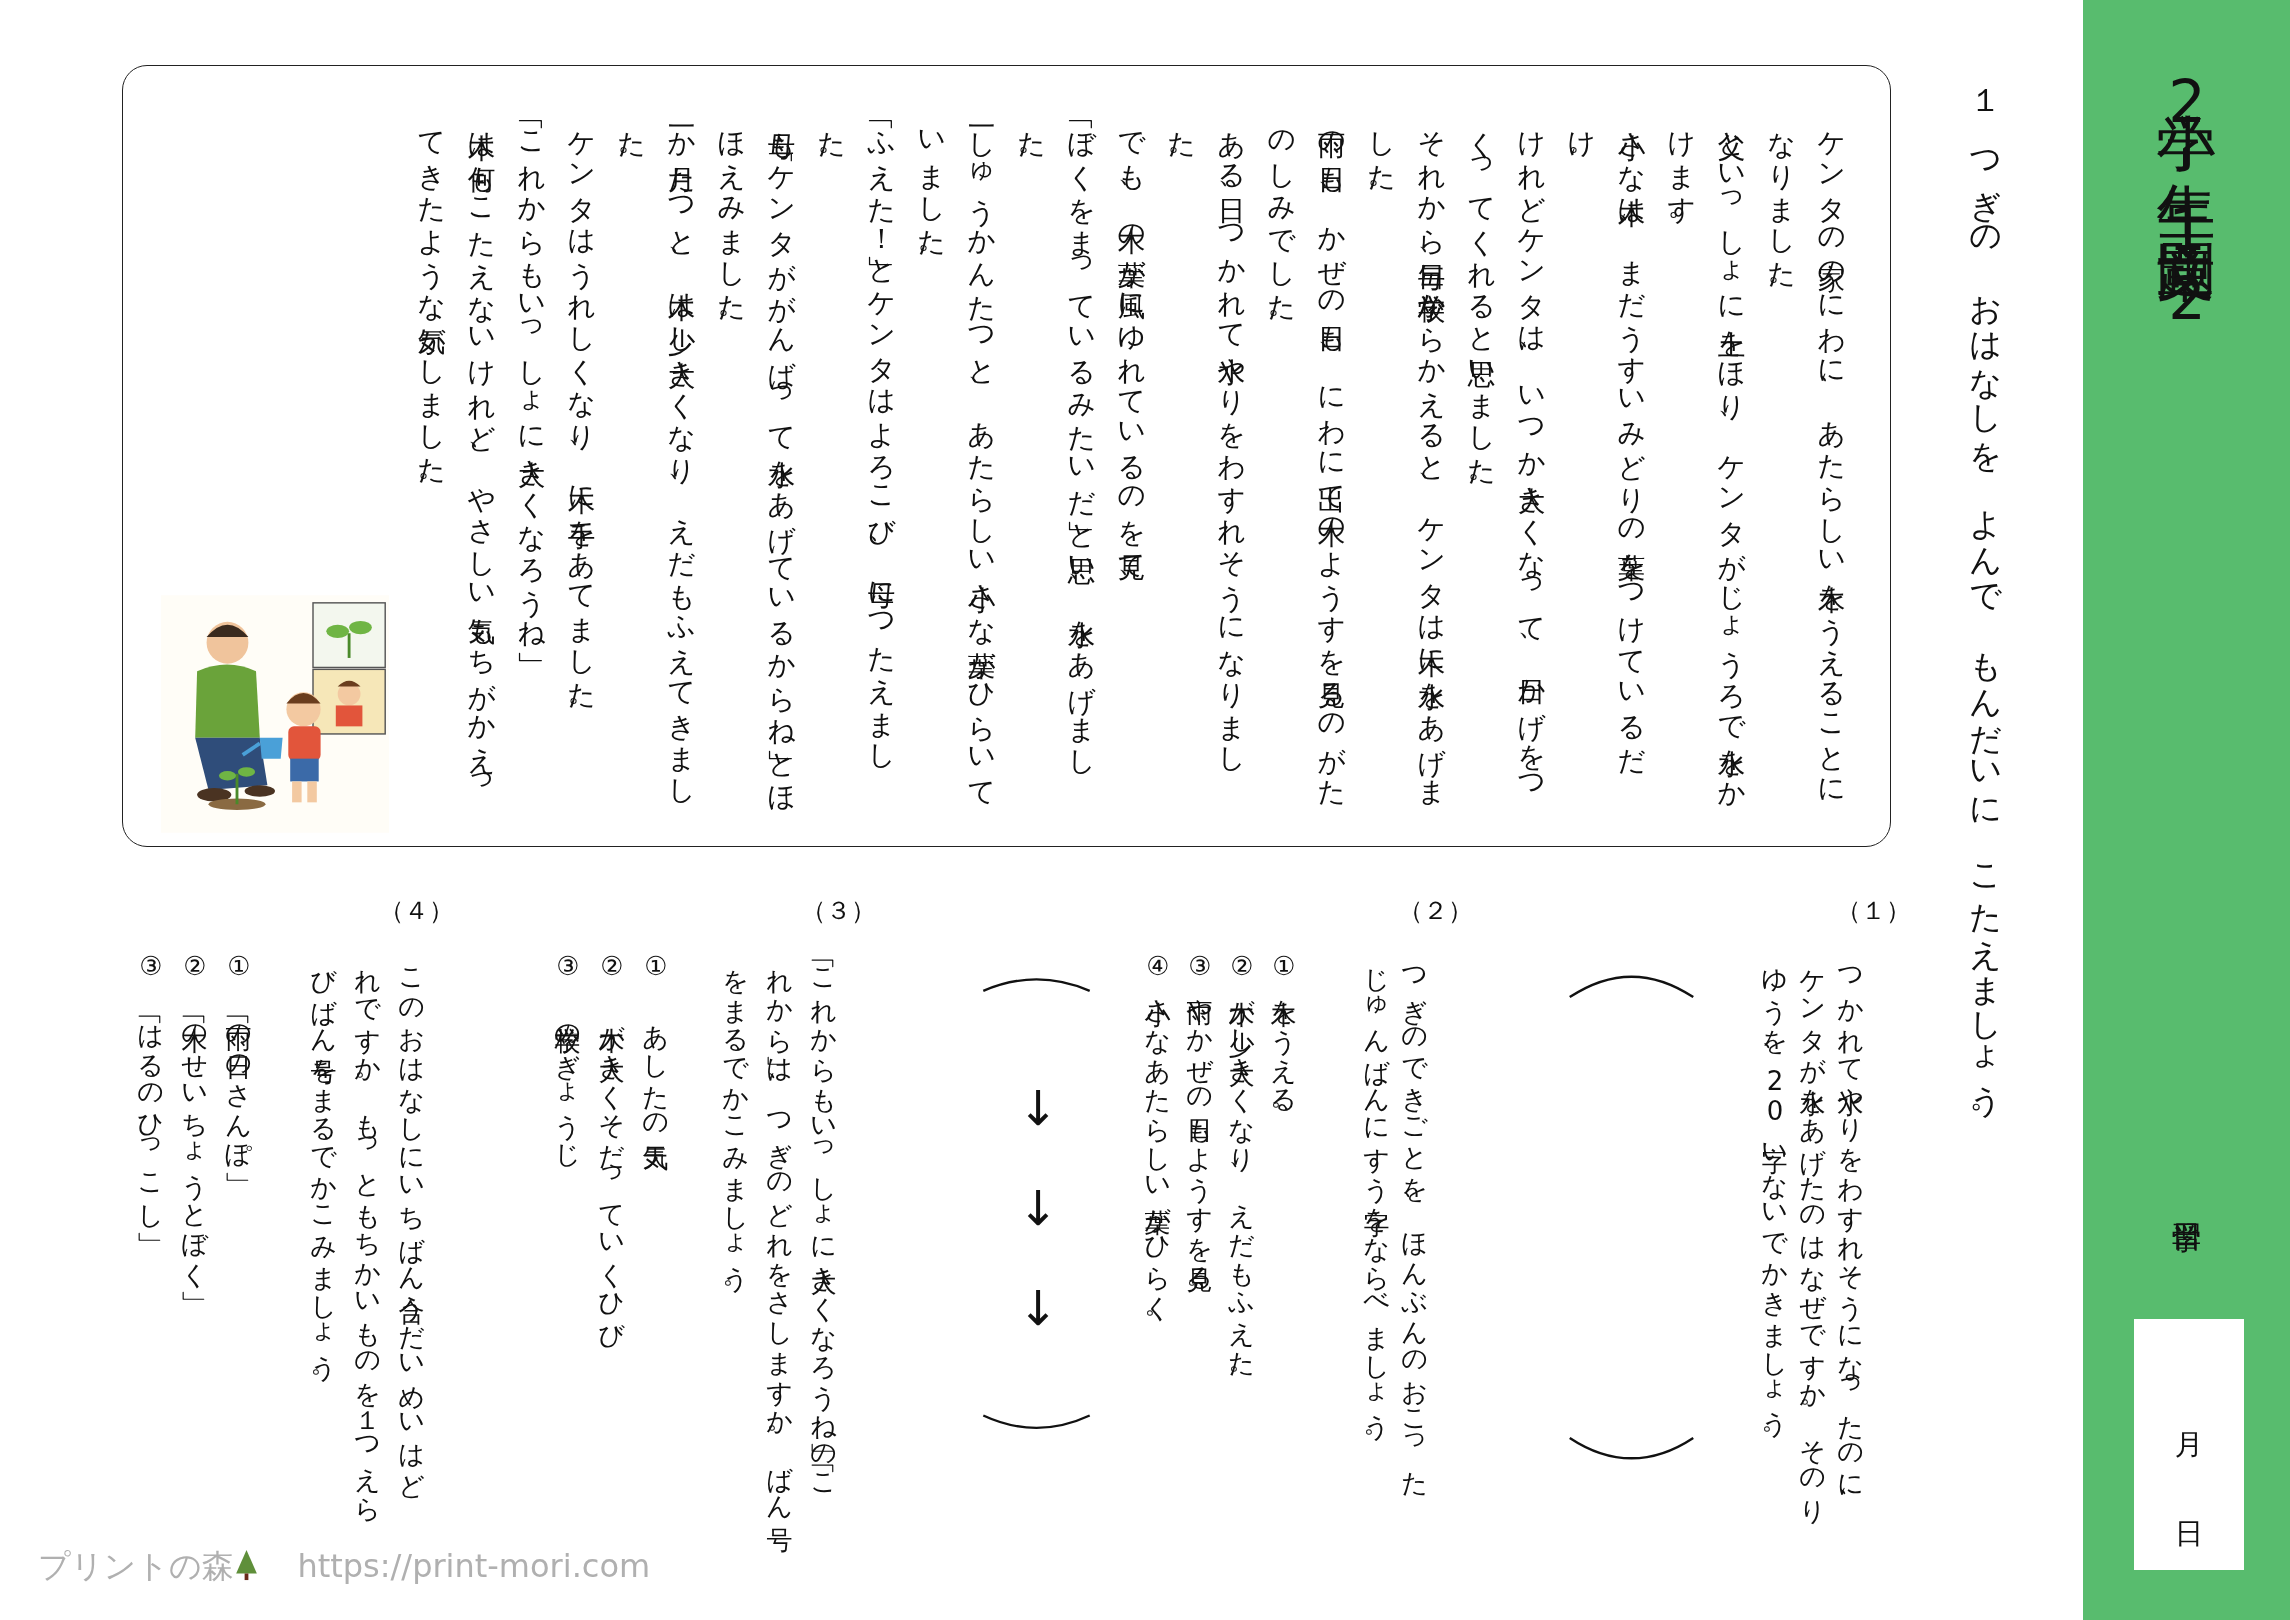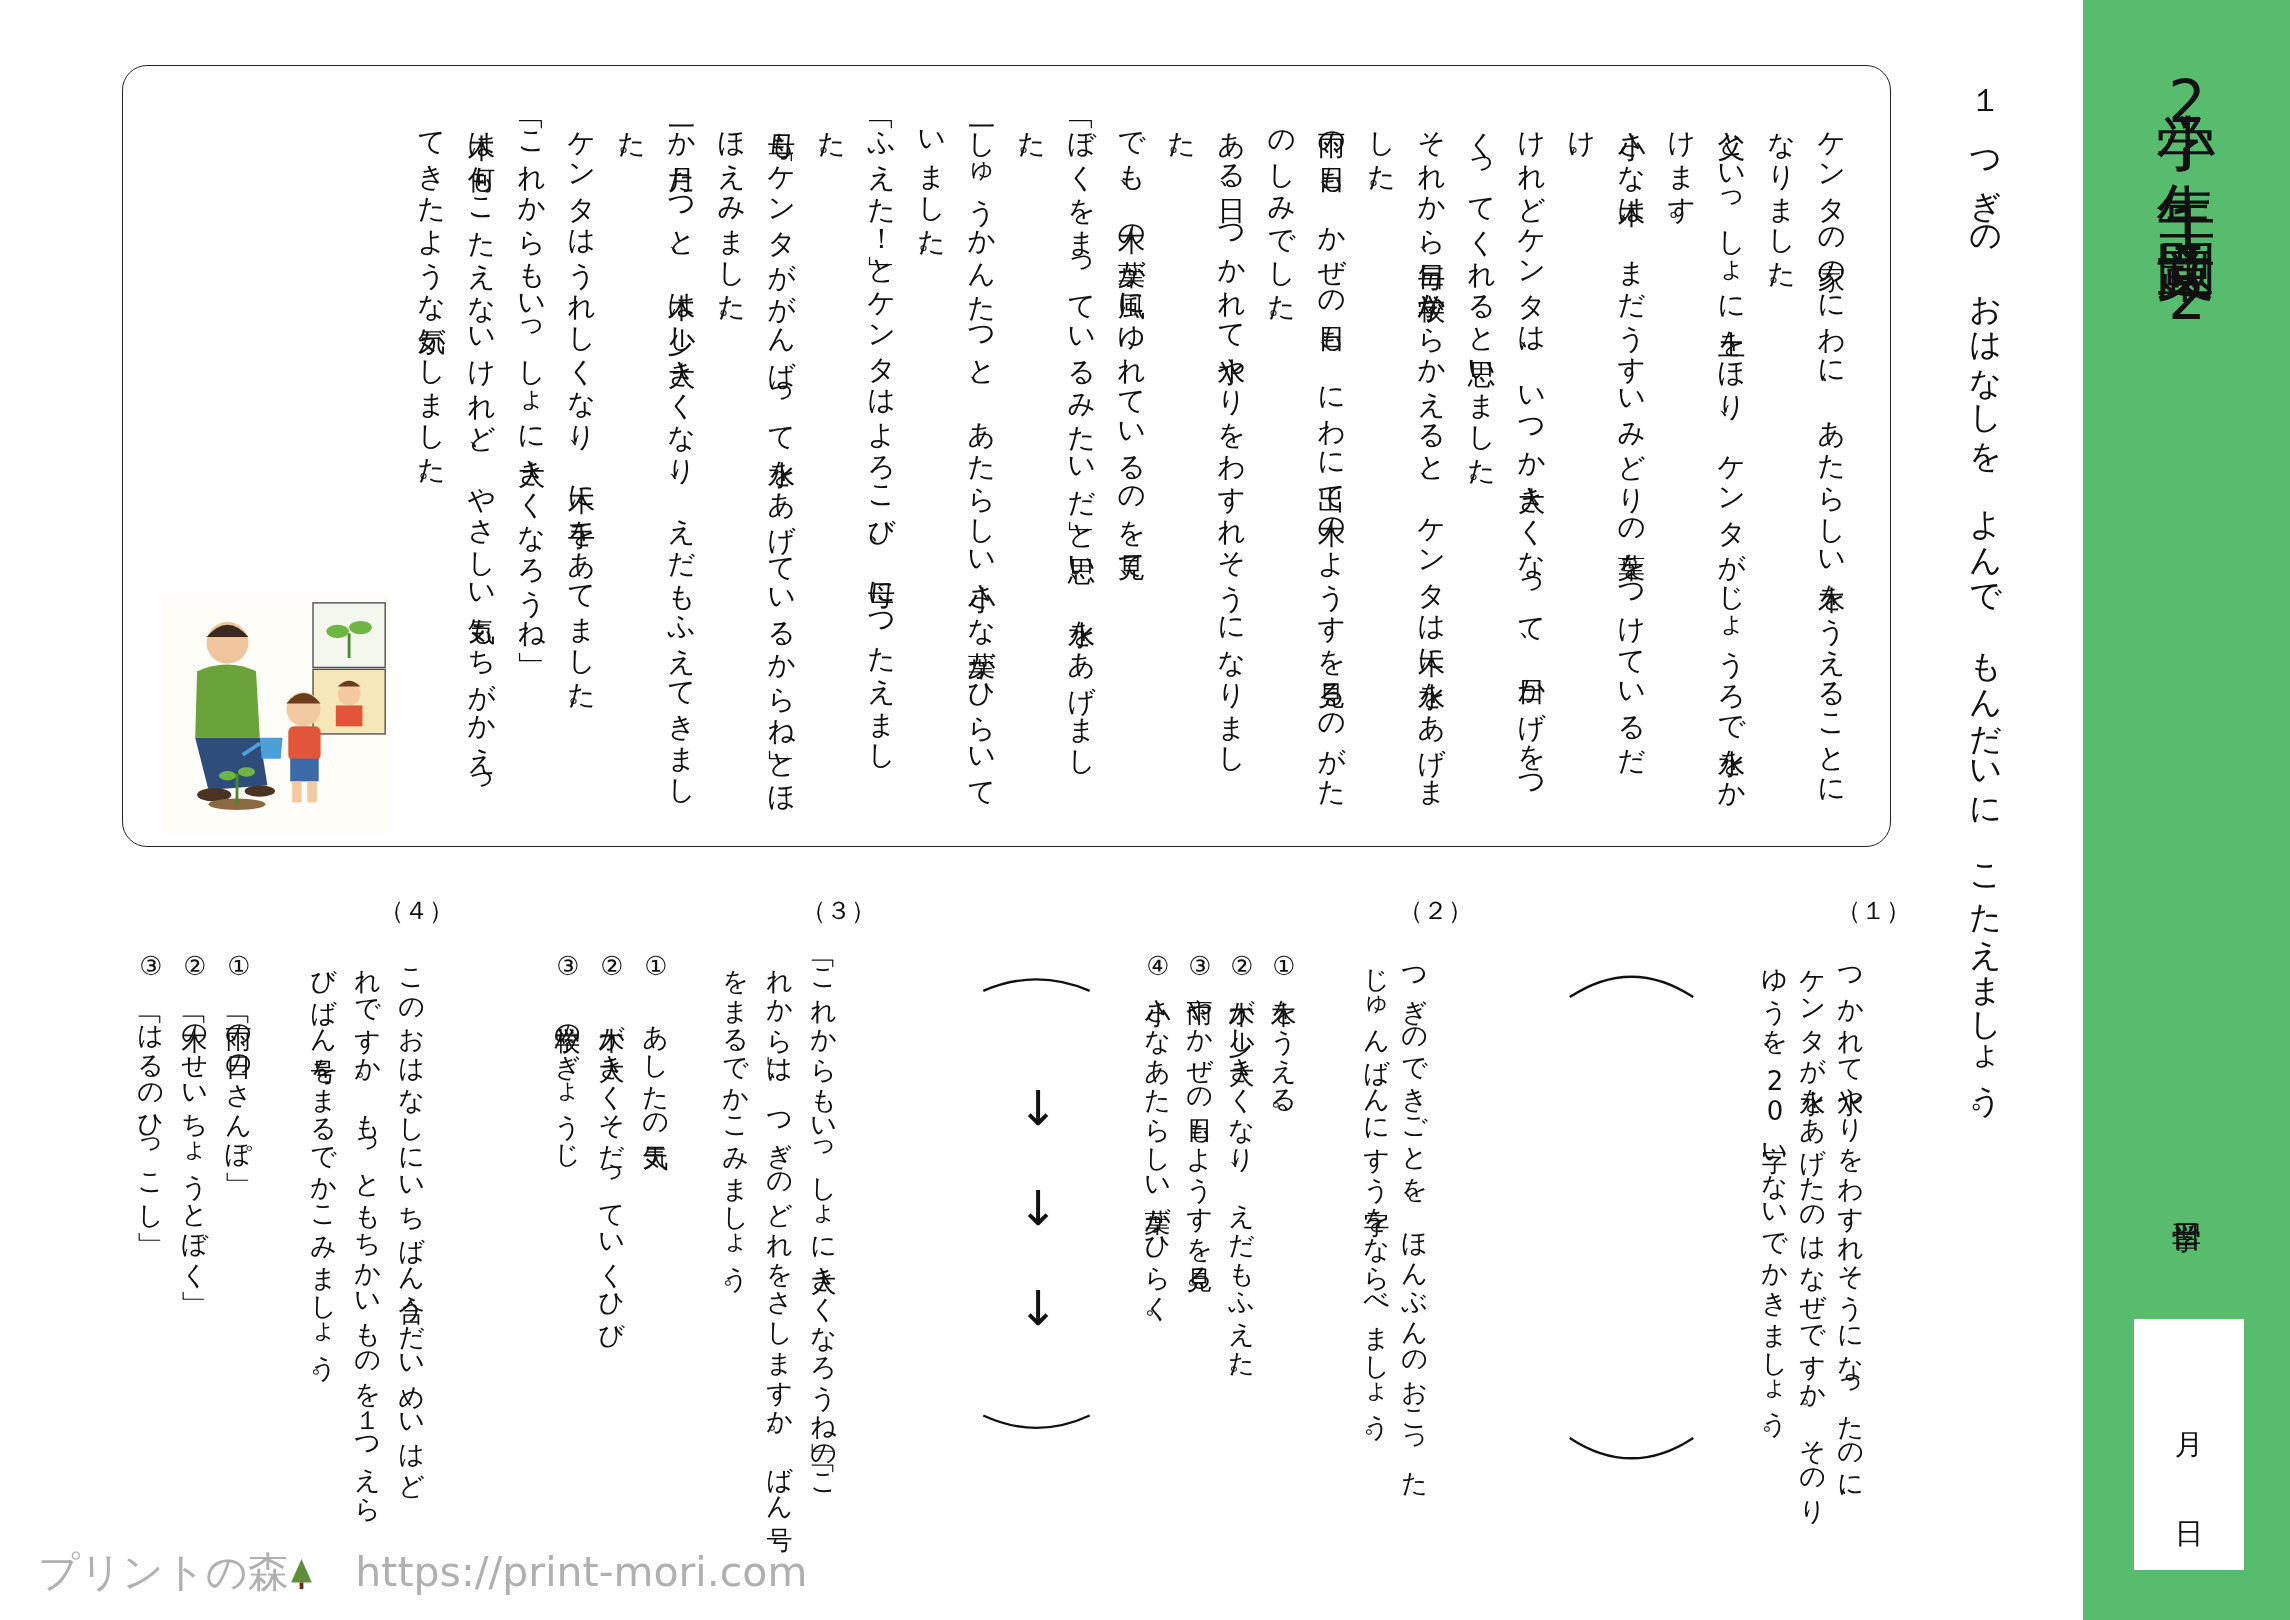--- a/index.html
+++ b/index.html
@@ -64,21 +64,21 @@
     font-size:26px; line-height:38px;
   }
   .opts p { margin:0 0 0 0; }
 
   .paren-top, .paren-bottom { position:absolute; }
   .arrow {
     position:absolute; font-size:48px; line-height:48px; color:#111;
   }
 
   .footer {
-    position:absolute; left:38px; top:1545px; font-size:41px; color:#b0b0b0;
+    position:absolute; left:38px; top:1545px; font-size:32px; color:#b0b0b0;
     font-family:"DejaVu Sans", sans-serif;
   }
   .footer span { margin-right:28.5px; }
   .tree { display:inline-block; vertical-align:-3.8px; }
 </style>
 </head>
 <body>
 
 <div class="sidebar">
   <div class="sidebar-title vt">小学2年生　文章問題12</div>

